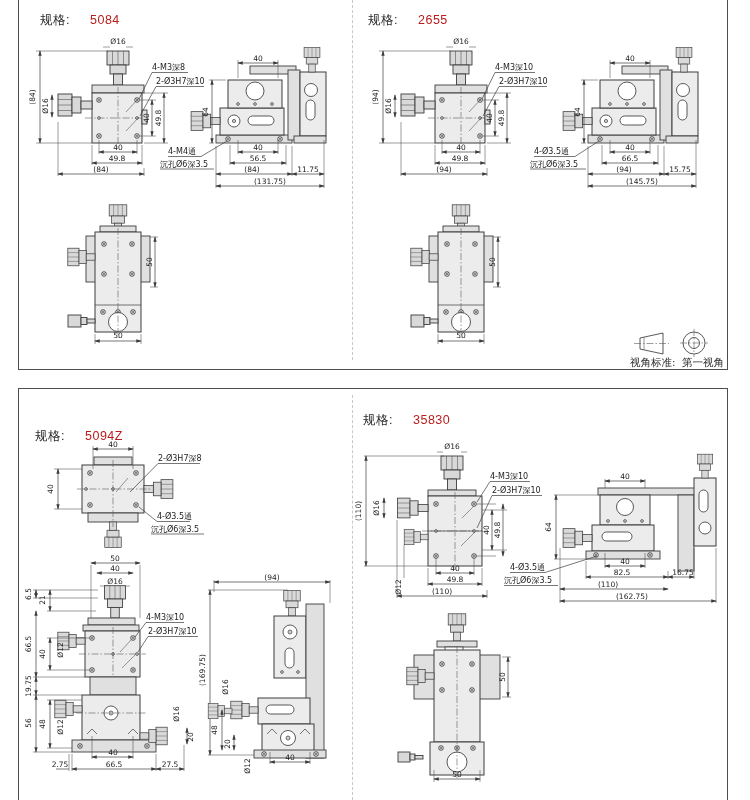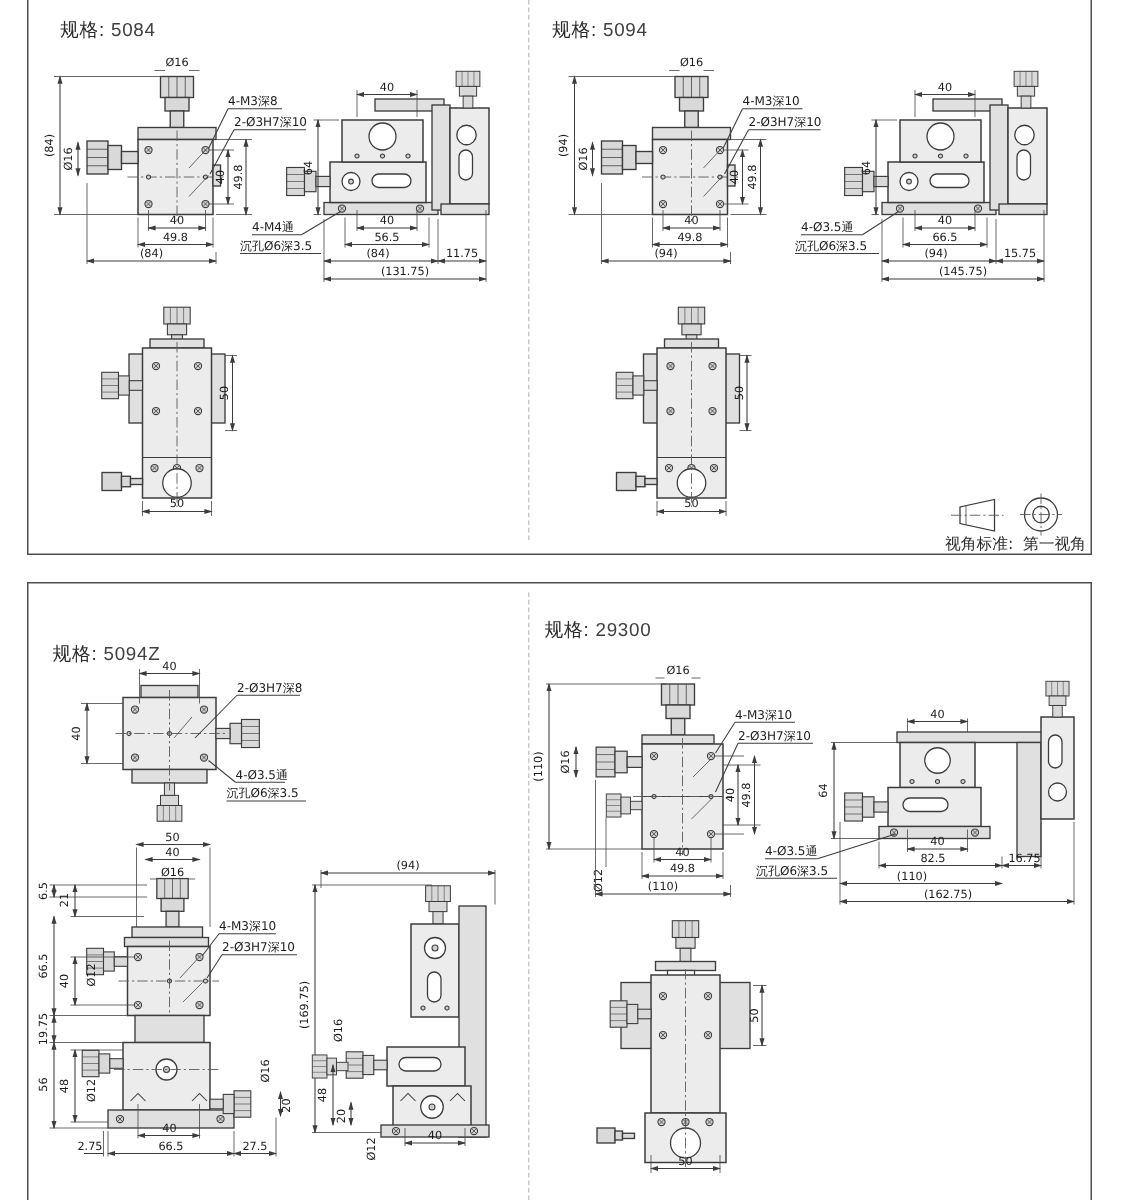--- a/index.html
+++ b/index.html
@@ -1,21 +1,21 @@
 <!DOCTYPE html>
 <html><head>
 <meta charset="utf-8">
 <style>
   html,body{margin:0;padding:0}
   body{width:750px;height:800px;position:relative;background:#fff;overflow:hidden;
        font-family:"Liberation Sans","DejaVu Sans",sans-serif}
   .box{position:absolute;box-sizing:border-box;border:1px solid #4e4e4e;background:transparent}
   .divider{position:absolute;width:0;border-left:1px dashed #c8c8c8}
   .spec-header{position:absolute;font-size:12.5px;color:#2b2b2b;letter-spacing:.5px}
-  .spec-num{color:#404040;margin-left:4px}
+  .spec-num{color:#b91c1c;margin-left:20px}
   svg.canvas{position:absolute;left:0;top:0}
   .body1{fill:#ececec;stroke:#3c3c3c;stroke-width:1}
   .body2{fill:#e0e0e0;stroke:#3c3c3c;stroke-width:0.9}
   .knob{fill:#d9d9d9;stroke:#3c3c3c;stroke-width:0.9}
   .white{fill:#fff;stroke:#3c3c3c;stroke-width:0.85}
   .scr{fill:#cfcfcf;stroke:#3c3c3c;stroke-width:0.7}
   .dim{stroke:#3c3c3c;stroke-width:0.7;fill:none}
   .ext{stroke:#4a4a4a;stroke-width:0.55;fill:none}
   .cl{stroke:#5a5a5a;stroke-width:0.6;fill:none;stroke-dasharray:7 2 1.5 2}
   line.dar{stroke:#3c3c3c;stroke-width:0.7;marker-start:url(#ar);marker-end:url(#ar)}
@@ -25,23 +25,23 @@
 </style>
 </head>
 <body>
 
 <div class="box" style="left:18px;top:-6px;width:710px;height:376px"></div>
 <div class="box" style="left:18px;top:388px;width:710px;height:418px"></div>
 <div class="divider" style="left:352px;top:0;height:360px"></div>
 <div class="divider" style="left:352px;top:395px;height:405px"></div>
 
 <div class="spec-header" style="left:40px;top:12px"><span>规格:</span><span class="spec-num">5084</span></div>
-<div class="spec-header" style="left:368px;top:12px"><span>规格:</span><span class="spec-num">5094</span></div>
+<div class="spec-header" style="left:368px;top:12px"><span>规格:</span><span class="spec-num">2655</span></div>
 <div class="spec-header" style="left:35px;top:428px"><span>规格:</span><span class="spec-num">5094Z</span></div>
-<div class="spec-header" style="left:363px;top:412px"><span>规格:</span><span class="spec-num">29300</span></div>
+<div class="spec-header" style="left:363px;top:412px"><span>规格:</span><span class="spec-num">35830</span></div>
 
 <svg class="canvas" width="750" height="800" viewBox="0 0 750 800">
 <defs>
   <marker id="ar" viewBox="0 0 10 10" refX="8.5" refY="5" markerWidth="8" markerHeight="8" orient="auto-start-reverse">
         <path d="M0,2 10,5 0,8z" fill="#3c3c3c"></path>
       </marker>
   <g id="kv">
     <rect x="-11" y="-34" width="22" height="14" class="knob"></rect>
     <line x1="-5.5" y1="-34" x2="-5.5" y2="-20" class="ext"></line>
         <line x1="0" y1="-34" x2="0" y2="-20" class="ext"></line>

